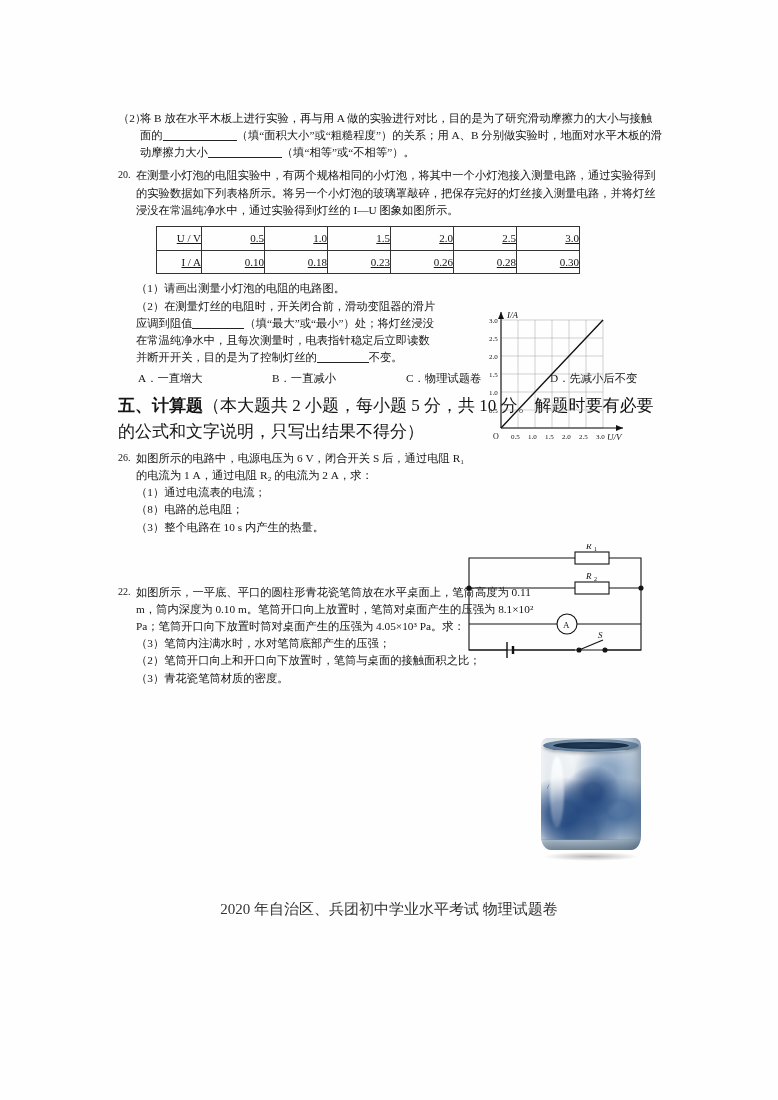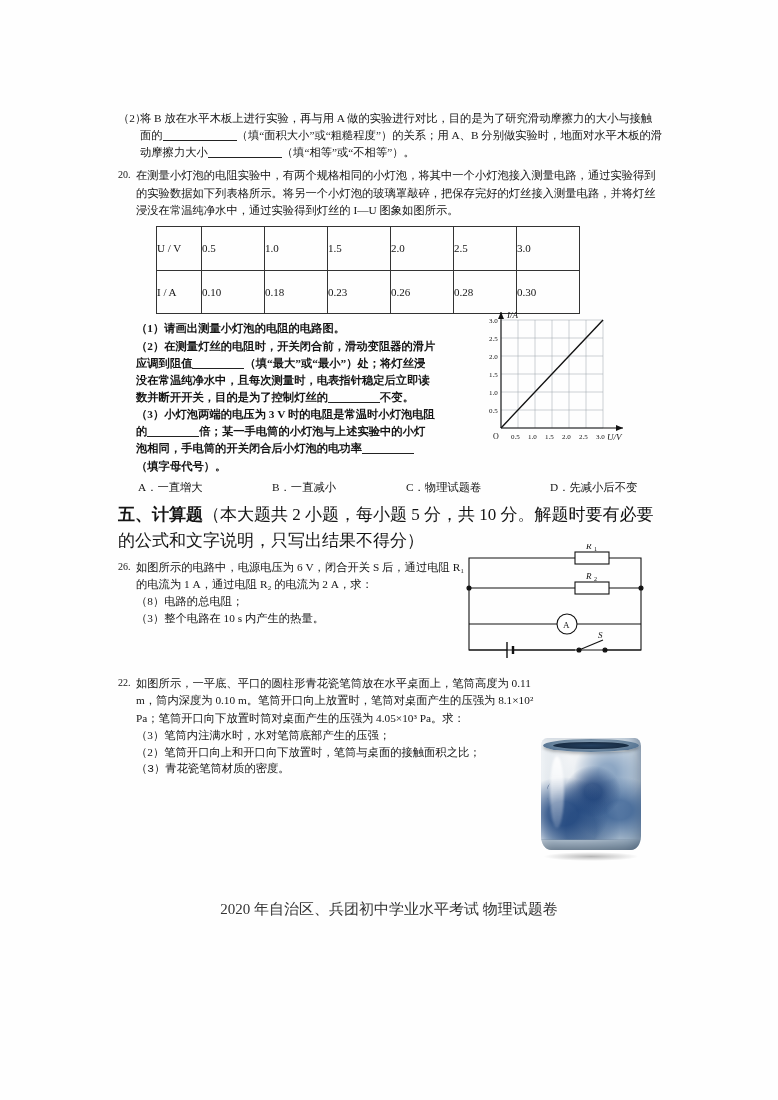--- a/index.html
+++ b/index.html
@@ -56,24 +56,25 @@
   .topq .lab { position: absolute; left: 0; top: 0; }
 
   
   .tbl-wrap { margin: 7px 0 6px 38px; }
   table.data {
     border-collapse: collapse;
     font-size: 11px;
   }
   table.data td {
     border: 1px solid #333;
-    padding: 13px 0;
-    text-align: left;
+    padding: 3px 0;
+    text-align: right;
     width: 62px;
     height: 15px;
+    text-decoration: underline;
   }
   table.data td.hdr { width: 44px; }
 
   
   .graph {
     position: absolute;
     right: -4px;
     top: 196px;
     width: 196px;
     height: 152px;
@@ -233,29 +234,26 @@
             <td>0.18</td>
             <td>0.23</td>
             <td>0.26</td>
             <td>0.28</td>
             <td>0.30</td>
           </tr>
         </tbody>
           </table>
       </div>
 
-      <div class="ind" style="width:300px;font-weight:bold;">
+      <div class="ind" style="width:300px;">
         <div>
           <span>（1）</span><span>请画出测量小灯泡的电阻的电路图。</span>
         </div>
         <div>
           <span>（2）</span><span>在测量灯丝的电阻时，开关闭合前，滑动变阻器的滑片应调到阻值</span><span class="fill"></span><span>（填“最大”或“最小”）处；将灯丝浸没在常温纯净水中，且每次测量时，电表指针稳定后立即读数并断开开关，目的是为了控制灯丝的</span><span class="fill"></span><span>不变。</span>
-        </div>
-        <div>
-          <span>（3）</span><span>小灯泡两端的电压为 3 V 时的电阻是常温时小灯泡电阻的</span><span class="fill"></span><span>倍；某一手电筒的小灯泡与上述实验中的小灯泡相同，手电筒的开关闭合后小灯泡的电功率</span><span class="fill"></span><span>（填字母代号）。</span>
         </div>
       </div>
 
       <div class="opts">
         <span class="opt1">A．一直增大</span>
         <span class="opt2">B．一直减小</span>
         <span class="opt3">C．物理试题卷</span>
         <span class="opt4">D．先减小后不变</span>
       </div>
     </div>
@@ -306,20 +304,21 @@
       </svg>
     </div>
 
     <div class="sect">
       <span>五、计算题</span><span class="small">（本大题共 2 小题，每小题 5 分，共 10 分。解题时要有必要的公式和文字说明，只写出结果不得分）</span>
     </div>
 
     <div class="q-block" style="margin-top:5px;">
       <span class="num">26.</span>
       <div class="ind" style="width:330px;">如图所示的电路中，电源电压为 6 V，闭合开关 S 后，通过电阻 R₁ 的电流为 1 A，通过电阻 R₂ 的电流为 2 A，求：</div>
+      <div class="ind">（1）通过电流表的电流；</div>
       <div class="ind">（8）电路的总电阻；</div>
       <div class="ind">（3）整个电路在 10 s 内产生的热量。</div>
     </div>
 
     <div class="circuit">
       <svg width="208" height="120" viewBox="0 0 208 120">
         <g stroke="#111" stroke-width="1.1" fill="none">
 
           <path d="M14 14 H186 V106 H14 Z"></path>
 
@@ -352,21 +351,21 @@
         <text x="108" y="84" font-family="Liberation Serif, serif" font-size="9" fill="#111">A</text>
         <text x="143" y="94" font-family="Liberation Serif, serif" font-size="9" font-style="italic" fill="#111">S</text>
       </svg>
     </div>
 
     <div class="q-block q22" style="margin-top:48px;">
       <span class="num">22.</span>
       <div class="ind" style="width:400px;">如图所示，一平底、平口的圆柱形青花瓷笔筒放在水平桌面上，笔筒高度为 0.11 m，筒内深度为 0.10 m。笔筒开口向上放置时，笔筒对桌面产生的压强为 8.1×10² Pa；笔筒开口向下放置时筒对桌面产生的压强为 4.05×10³ Pa。求：</div>
       <div class="ind" style="width:400px;">（3）笔筒内注满水时，水对笔筒底部产生的压强；</div>
       <div class="ind" style="width:400px;">（2）笔筒开口向上和开口向下放置时，笔筒与桌面的接触面积之比；</div>
-      <div class="ind" style="width:400px;font-family:Liberation Mono, monospace;">（3）青花瓷笔筒材质的密度。</div>
+      <div class="ind" style="width:400px;">（3）青花瓷笔筒材质的密度。</div>
     </div>
 
     <div class="photo">
       <div class="vase">
         <div class="rim"></div>
         <div class="scene"></div>
         <div class="gloss"></div>
         <div class="base"></div>
       </div>
       <div class="shadow"></div>

